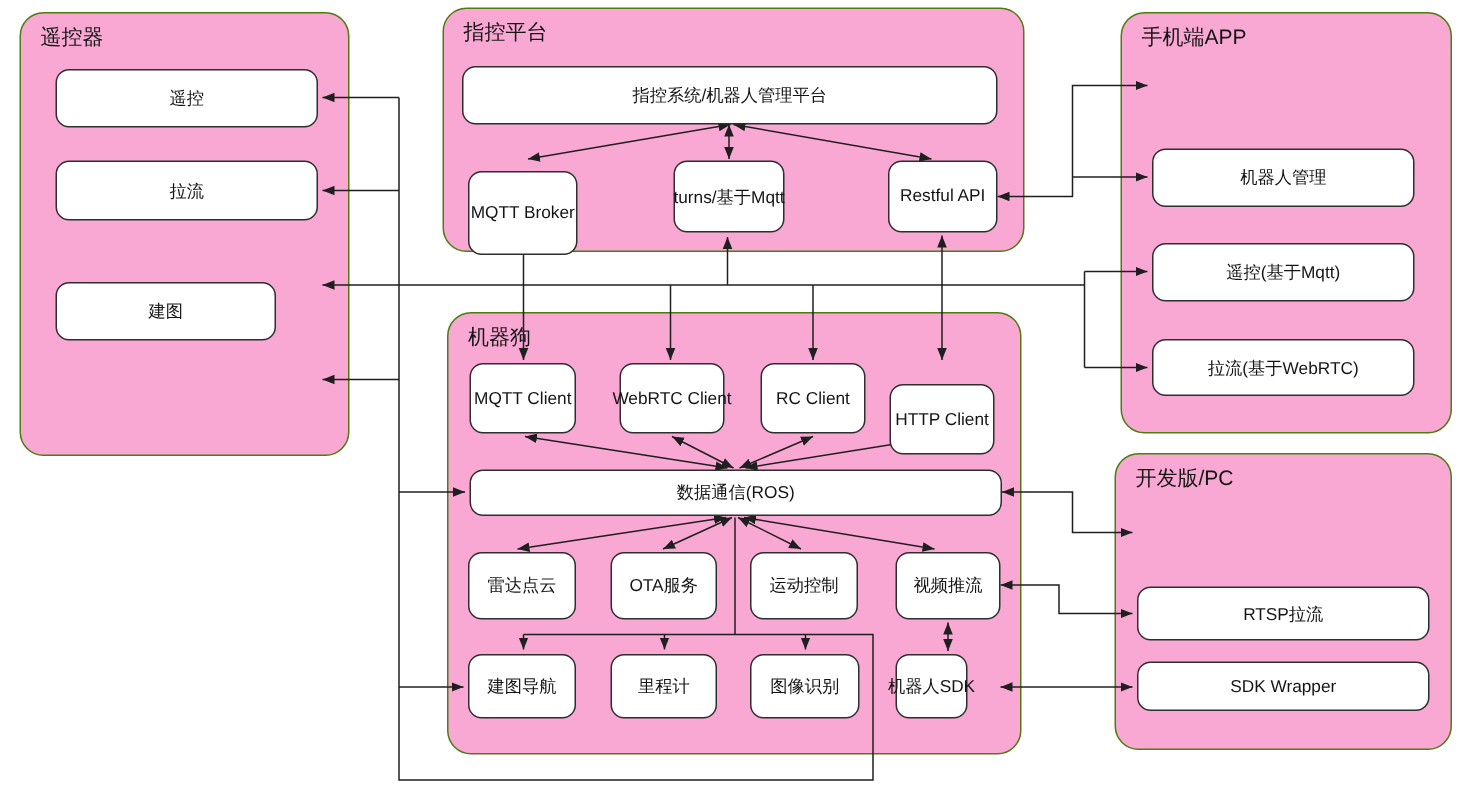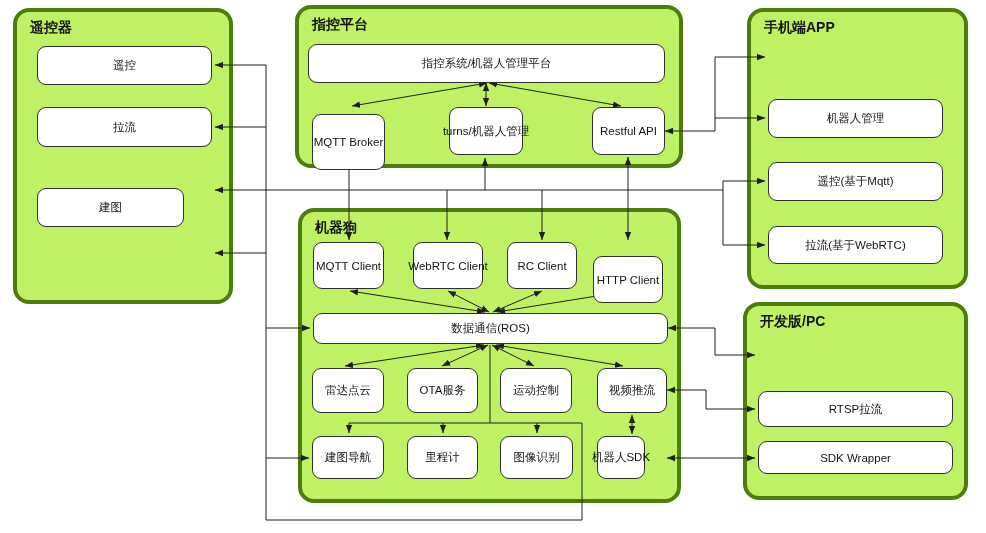--- a/index.html
+++ b/index.html
@@ -6,25 +6,24 @@
   .canvas{
     position:relative;
     width:986px;height:533px;
     background:#ffffff;
     font-family:"Liberation Sans","DejaVu Sans",sans-serif;
     overflow:hidden;
   }
   .group{
     position:absolute;
     box-sizing:border-box;
-    border:4px solid #4d7c0f;
+    border:1px solid #4d7c0f;
     border-radius:16px;
-    background:#bef264;
+    background:#f9a8d4;
     z-index:0;
-    font-weight:bold;
   }
   .group-label{
     position:absolute;
     left:13px;top:7px;
     font-size:14px;
     color:#141414;
     white-space:nowrap;
   }
   .edges{
     position:absolute;left:0;top:0;z-index:1;
@@ -116,21 +115,21 @@
     <path class="edge" d="M667,458 L755,458" marker-start="url(#ah)" marker-end="url(#ah)"></path>
     <path class="edge" d="M632,415 L632,434" marker-start="url(#ah)" marker-end="url(#ah)"></path>
   </svg>
 
   <div class="node" style="left:37px;top:46px;width:175px;height:39px">遥控</div>
   <div class="node" style="left:37px;top:107px;width:175px;height:40px">拉流</div>
   <div class="node" style="left:37px;top:188px;width:147px;height:39px">建图</div>
 
   <div class="node" style="left:308px;top:44px;width:357px;height:39px">指控系统/机器人管理平台</div>
   <div class="node" style="left:312px;top:114px;width:73px;height:56px">MQTT Broker</div>
-  <div class="node" style="left:449px;top:107px;width:74px;height:48px">turns/机器人管理</div>
+  <div class="node" style="left:449px;top:107px;width:74px;height:48px">turns/基于Mqtt</div>
   <div class="node" style="left:592px;top:107px;width:73px;height:48px">Restful API</div>
 
   <div class="node" style="left:768px;top:99px;width:175px;height:39px">机器人管理</div>
   <div class="node" style="left:768px;top:226px;width:175px;height:38px">拉流(基于WebRTC)</div>
   <div class="node" style="left:768px;top:162px;width:175px;height:39px">遥控(基于Mqtt)</div>
 
   <div class="node" style="left:313px;top:242px;width:71px;height:47px">MQTT Client</div>
   <div class="node" style="left:413px;top:242px;width:70px;height:47px">WebRTC Client</div>
   <div class="node" style="left:507px;top:242px;width:70px;height:47px">RC Client</div>
   <div class="node" style="left:593px;top:256px;width:70px;height:47px">HTTP Client</div>

